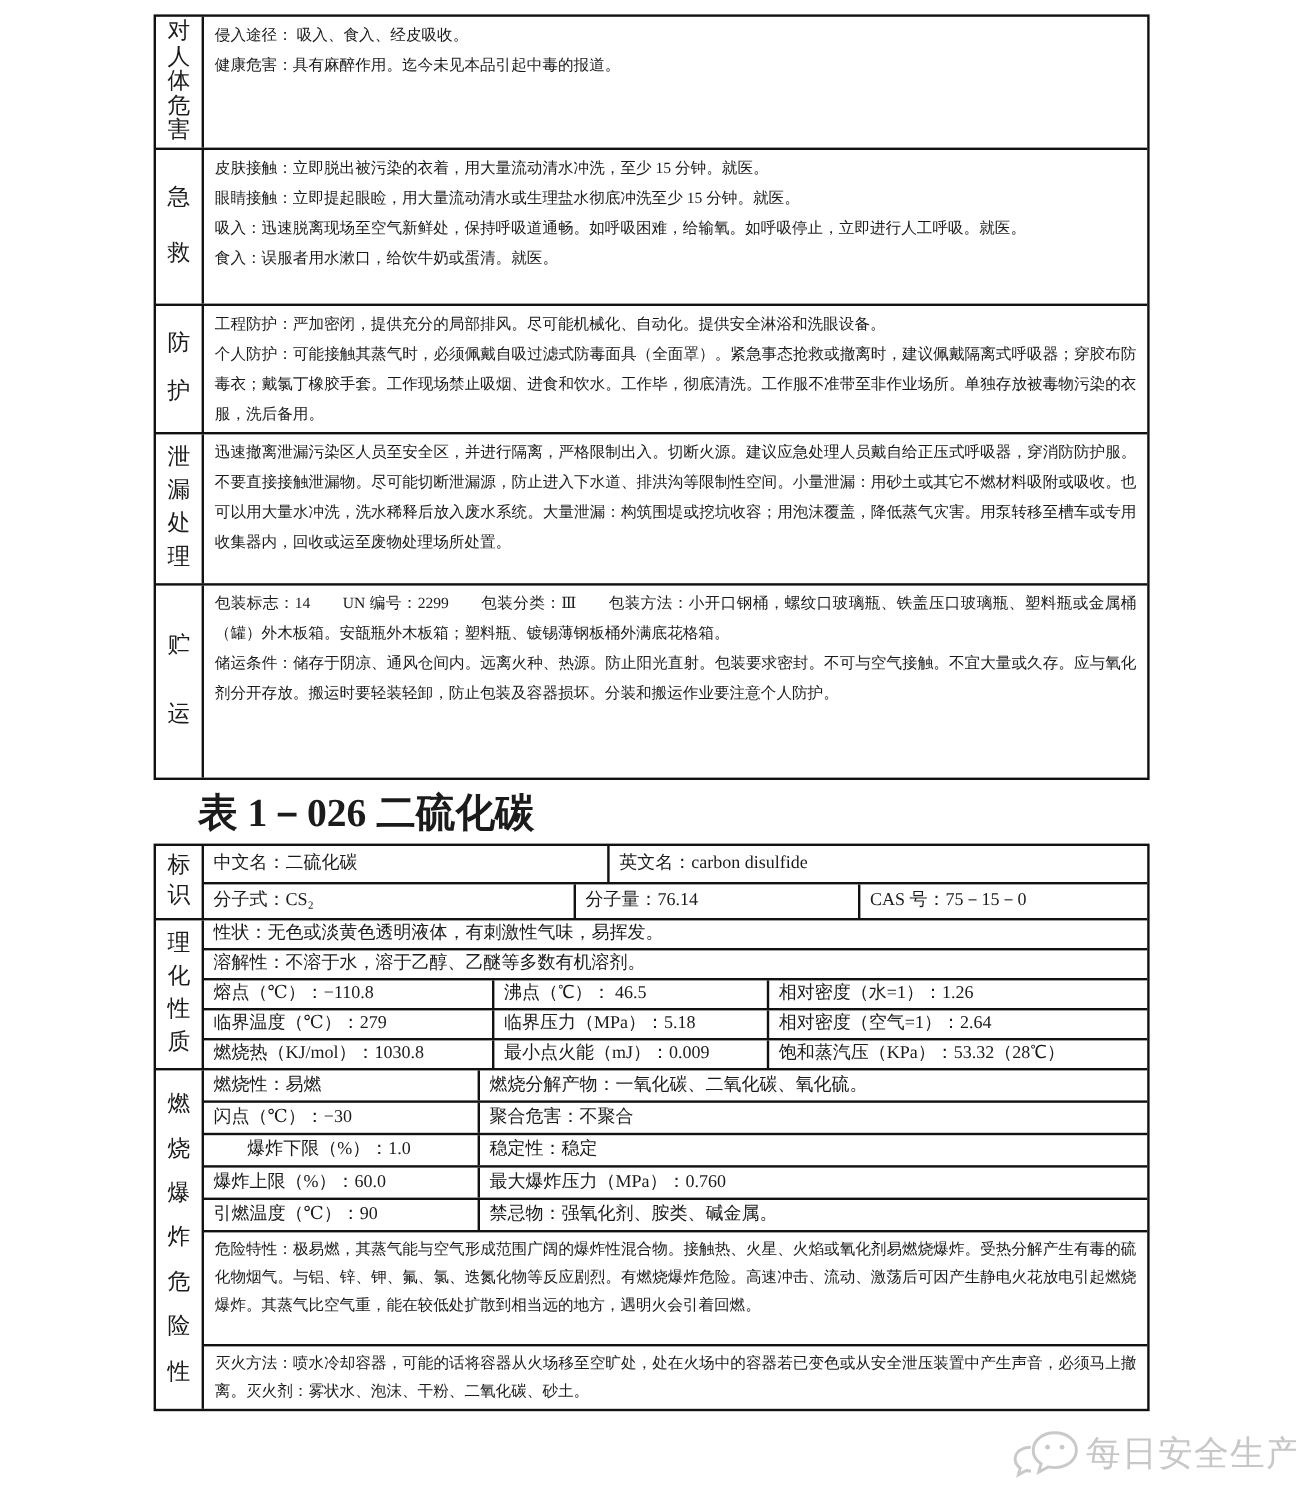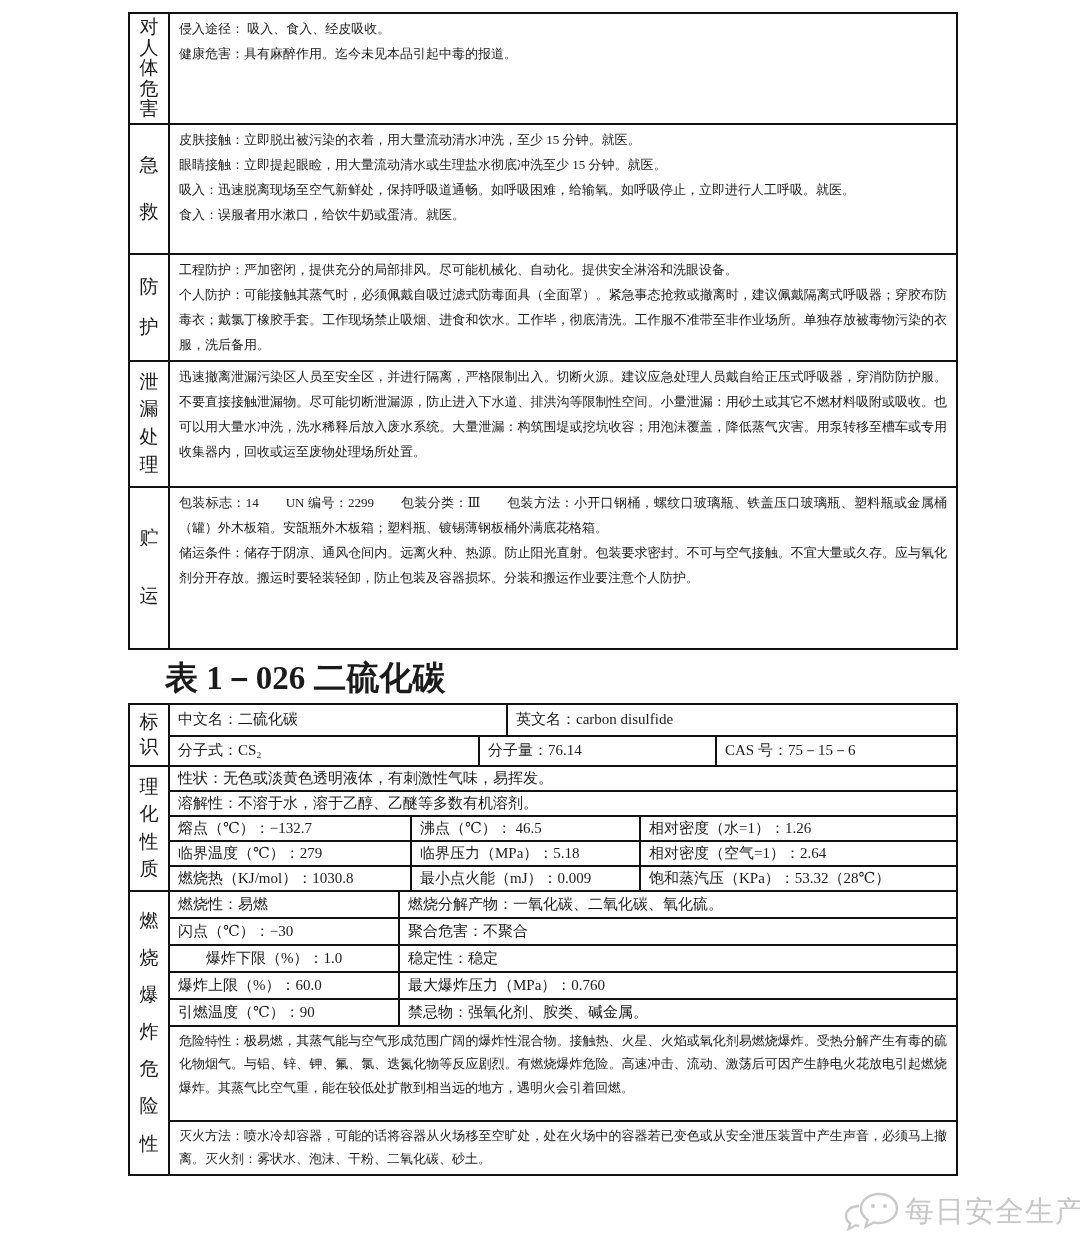--- a/index.html
+++ b/index.html
@@ -28,21 +28,21 @@
   .vlabel div { line-height:1.08; }
 
   .sec-body { flex:1; min-width:0; display:flex; flex-direction:column; }
   .row { display:flex; border-top:2px solid #111; }
   .sec-body .row:first-child { border-top:none; }
 
   .cell {
     padding:0 8px; font-size:15px; line-height:23px;
     display:flex; align-items:center; white-space:nowrap; overflow:hidden;
   }
-  .cell + .cell { border-left:2px solid #111; }
+  .cell + .cell { border-left:2px solid #111;font-family:Liberation Serif, serif; }
   .grow { flex:1; min-width:0; }
 
   .para-cell { display:block; padding:2px 9px 3px; font-size:13px; }
   .para { margin:0; text-align:justify; line-height:25px; }
   .para-sm { margin:0; text-align:justify; line-height:23.5px; }
 
   
   .h98  { min-height:98px; }
   .h128 { min-height:128px; }
   .h104 { min-height:104px; }
@@ -171,41 +171,41 @@
           <div>识</div>
         </div>
       <div class="sec-body">
         <div class="row h30">
           <div class="cell h30" style="flex:0 0 336px;">中文名：二硫化碳</div>
           <div class="cell grow h30">英文名：carbon disulfide</div>
         </div>
         <div class="row h28">
           <div class="cell h28" style="flex:0 0 308px;">分子式：CS₂</div>
           <div class="cell h28" style="flex:0 0 237px;">分子量：76.14</div>
-          <div class="cell grow h28">CAS 号：75－15－6</div>
+          <div class="cell grow h28">CAS 号：75－15－0</div>
         </div>
       </div>
     </div>
 
     <div class="sec">
       <div class="vlabel">
           <div>理</div>
           <div>化</div>
           <div>性</div>
           <div>质</div>
         </div>
       <div class="sec-body">
         <div class="row h23">
             <div class="cell grow h23">性状：无色或淡黄色透明液体，有刺激性气味，易挥发。</div>
           </div>
         <div class="row h23">
             <div class="cell grow h23">溶解性：不溶于水，溶于乙醇、乙醚等多数有机溶剂。</div>
           </div>
         <div class="row h23">
-          <div class="cell h23" style="flex:0 0 240px;">熔点（℃）：−132.7</div>
+          <div class="cell h23" style="flex:0 0 240px;">熔点（℃）：−110.8</div>
           <div class="cell h23" style="flex:0 0 229px;">沸点（℃）： 46.5</div>
           <div class="cell grow h23">相对密度（水=1）：1.26</div>
         </div>
         <div class="row h23">
           <div class="cell h23" style="flex:0 0 240px;">临界温度（℃）：279</div>
           <div class="cell h23" style="flex:0 0 229px;">临界压力（MPa）：5.18</div>
           <div class="cell grow h23">相对密度（空气=1）：2.64</div>
         </div>
         <div class="row h23">
           <div class="cell h23" style="flex:0 0 240px;">燃烧热（KJ/mol）：1030.8</div>

